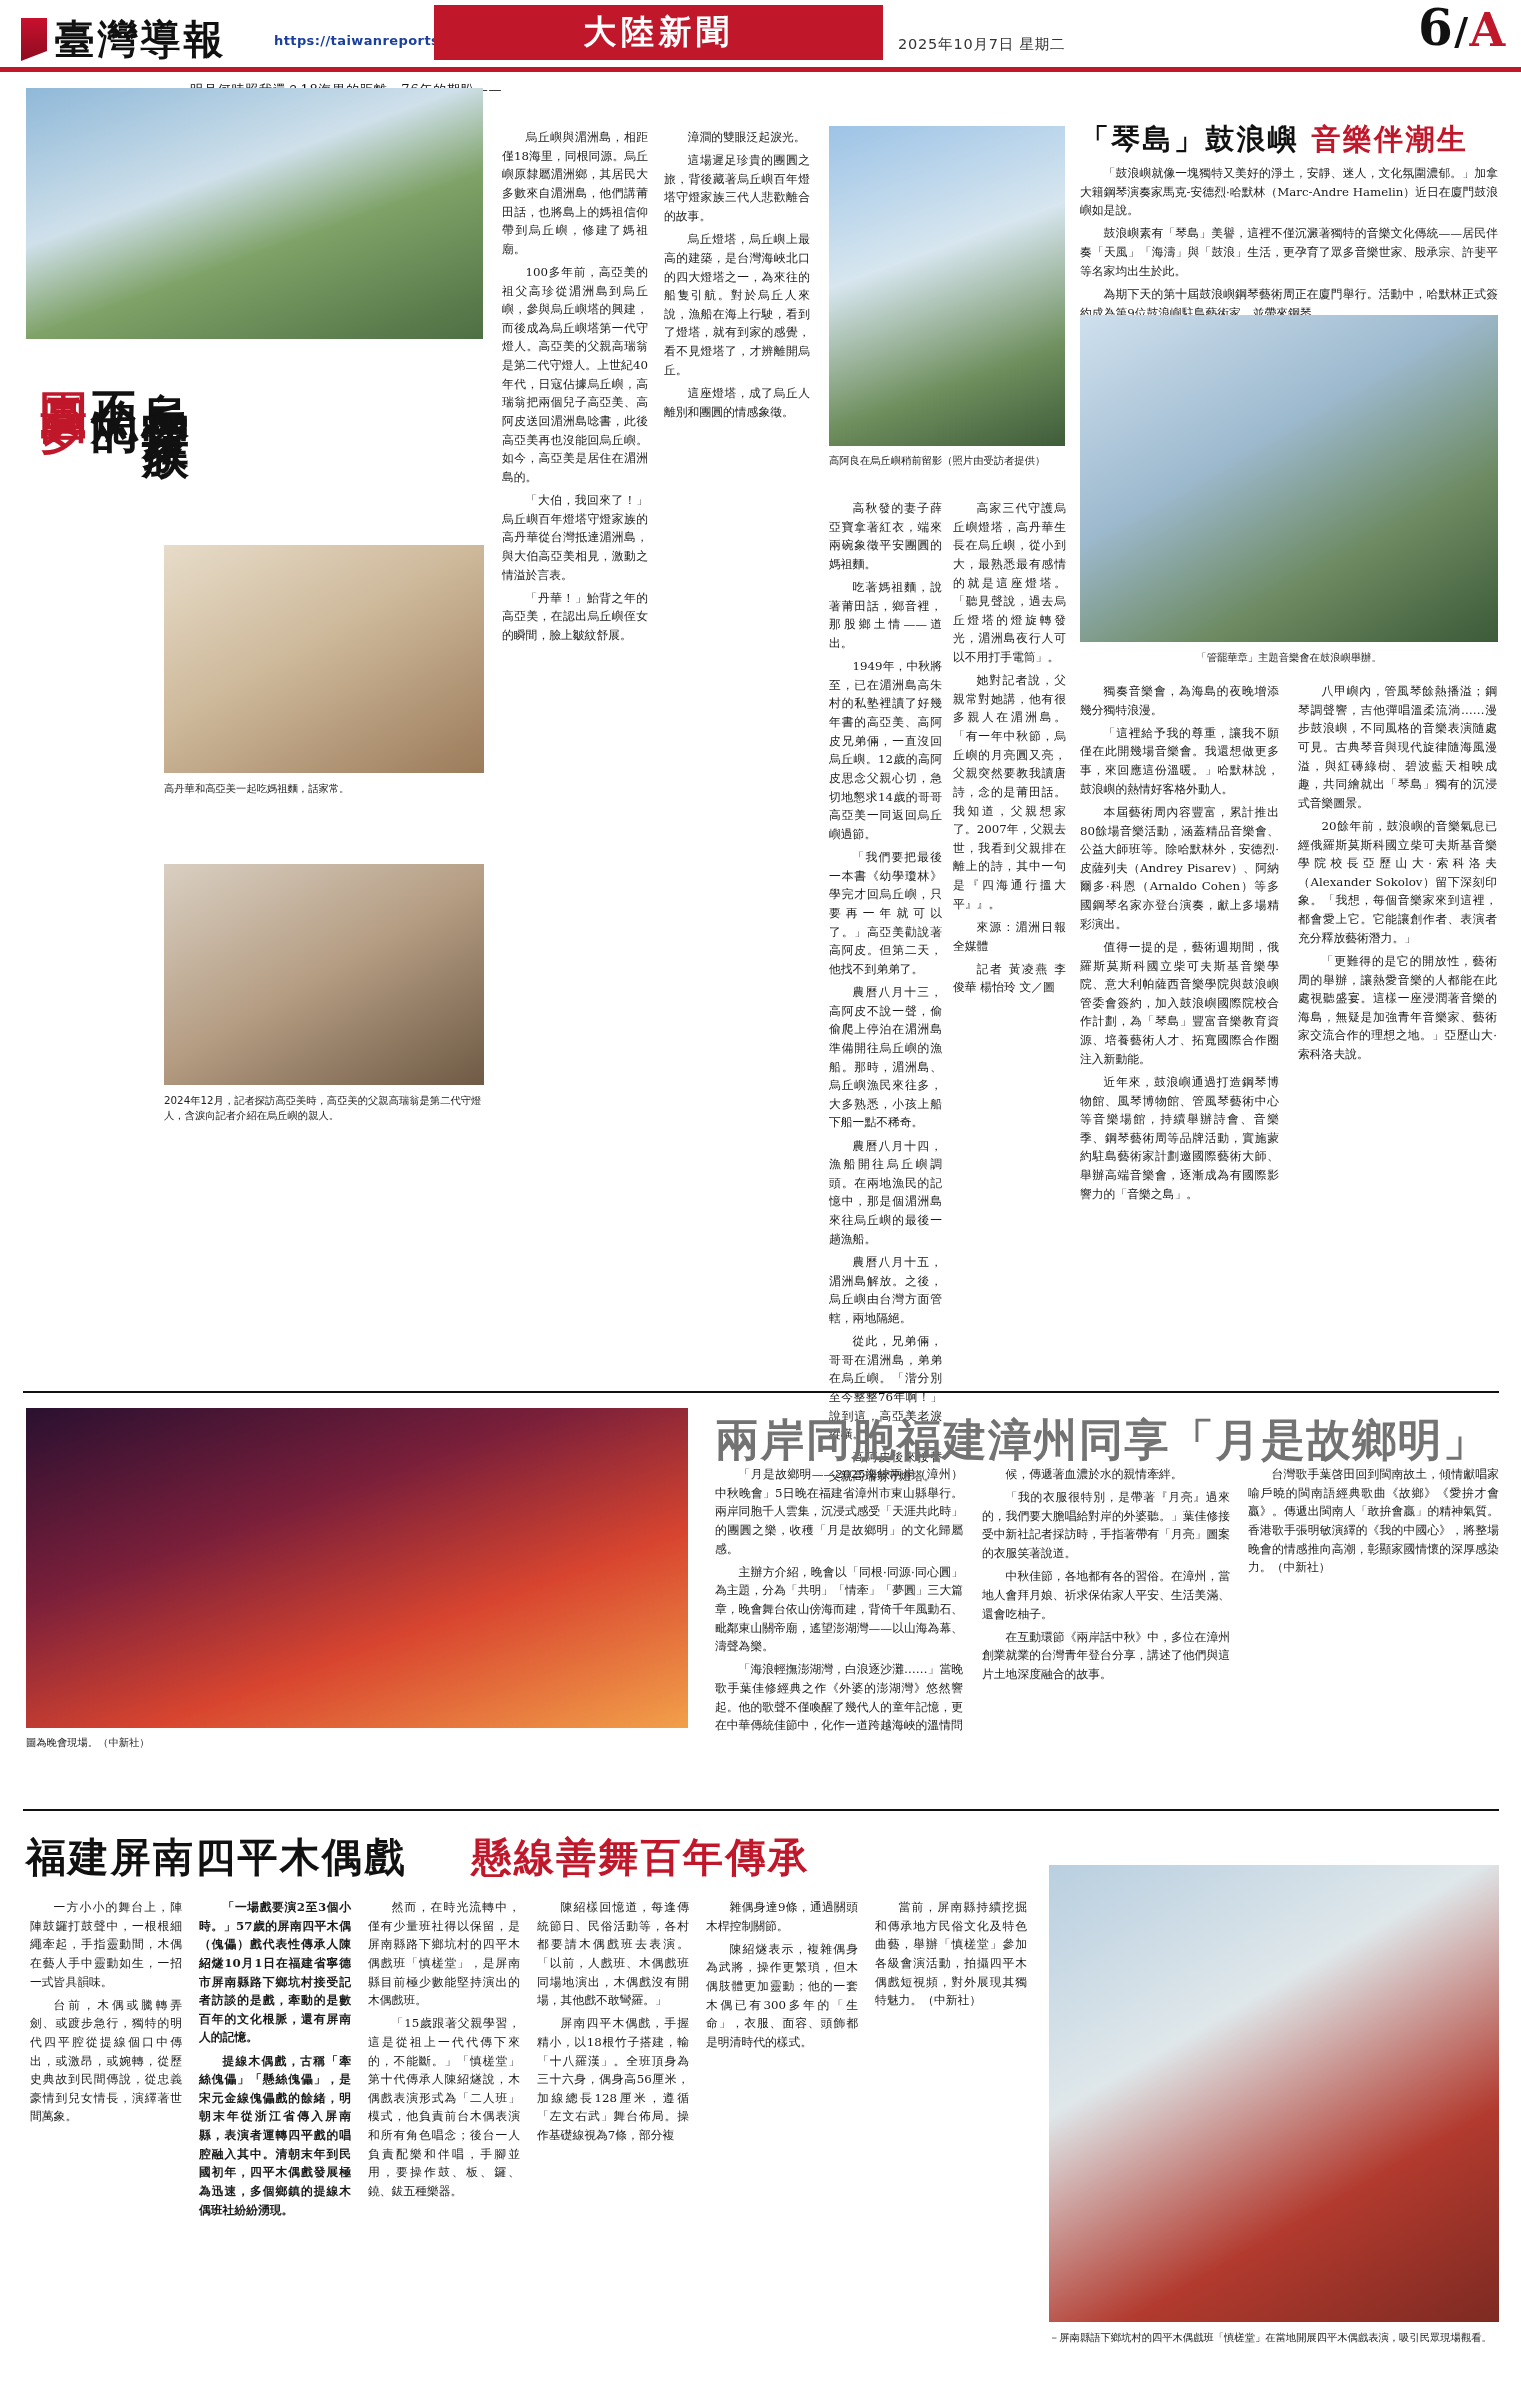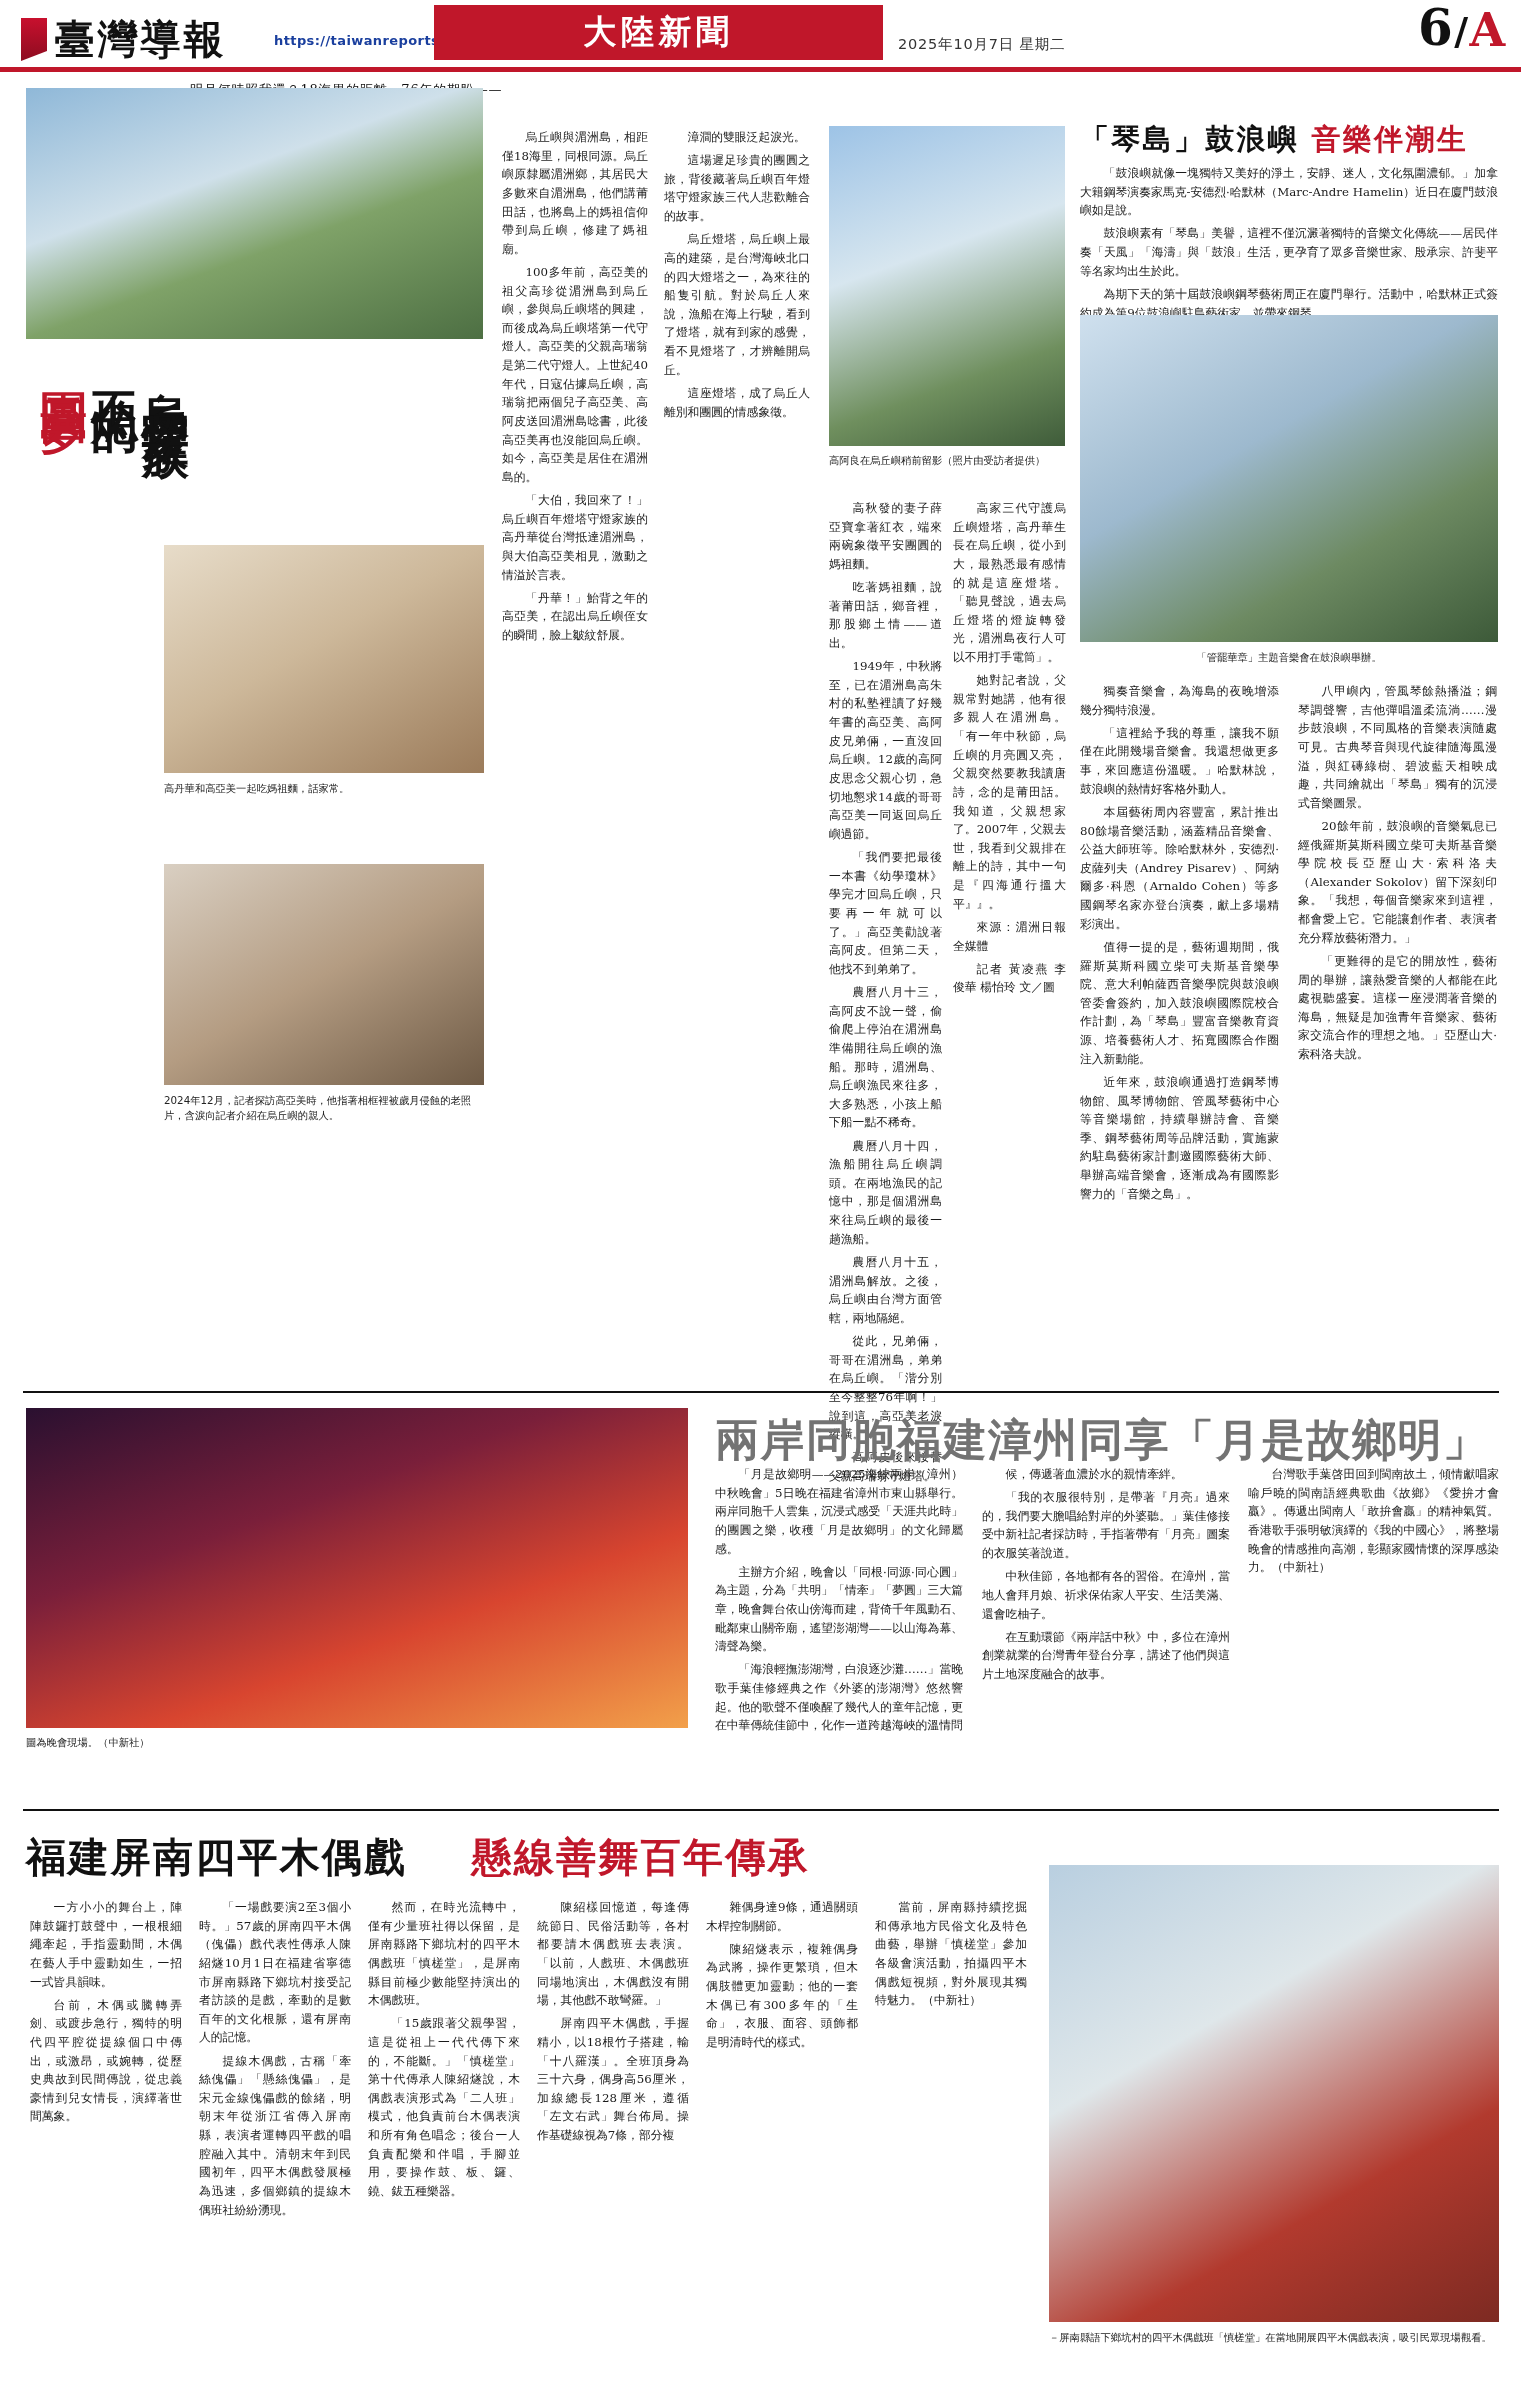--- a/index.html
+++ b/index.html
@@ -87,21 +87,21 @@
   .b2-c1 { position:absolute; left:715px; top:65px; width:248px; height:289px; }
   .b2-c2 { position:absolute; left:982px; top:65px; width:248px; height:289px; }
   .b2-c3 { position:absolute; left:1248px; top:65px; width:251px; height:289px; }
 
   
   .secC { position:absolute; left:0; top:1819px; width:1522px; height:578px; }
   .c-head { position:absolute; left:26px; top:10.7px; width:974px; font-family:"DejaVu Serif", serif;
             font-size:40px; font-weight:bold; letter-spacing:2.3px; color:#111; }
   .c-head .accent { color:#c0172a; }
   .c-c1 { position:absolute; left:30px; top:79px; width:152px; height:472px; }
-  .c-c2 { position:absolute; left:199px; top:79px; width:152px; height:472px; }
+  .c-c2 { position:absolute; left:199px; top:79px; width:152px; height:472px;font-weight:bold; }
   .c-c3 { position:absolute; left:368px; top:79px; width:152px; height:472px; }
   .c-c4 { position:absolute; left:537px; top:79px; width:152px; height:472px; }
   .c-c5 { position:absolute; left:706px; top:79px; width:152px; height:472px; }
   .c-c6 { position:absolute; left:875px; top:79px; width:152px; height:472px; }
   .c-photo { position:absolute; left:1049px; top:46px; width:450px; height:457px; }
   .c-cap { position:absolute; left:1049px; top:511px; width:450px; }
 </style>
 </head>
 <body>
 
@@ -134,21 +134,21 @@
         <div class="t-line">烏丘守燈家族</div>
         <div class="t-line">不熄的</div>
         <div class="t-line t-red">團圓夢</div>
       </div>
     </div>
 
     <div class="photo ph2 a-photo2"></div>
     <div class="caption a-cap2">高丹華和高亞美一起吃媽祖麵，話家常。</div>
 
     <div class="photo ph3 a-photo3"></div>
-    <div class="caption a-cap3">2024年12月，記者探訪高亞美時，他指著相框裡被歲月侵蝕的老照片，含淚向記者介紹在烏丘嶼的親人。</div>
+    <div class="caption a-cap3">2024年12月，記者探訪高亞美時，高亞美的父親高瑞翁是第二代守燈人，含淚向記者介紹在烏丘嶼的親人。</div>
 
     <div class="col-text a-c1">
       <p>烏丘嶼與湄洲島，相距僅18海里，同根同源。烏丘嶼原隸屬湄洲鄉，其居民大多數來自湄洲島，他們講莆田話，也將島上的媽祖信仰帶到烏丘嶼，修建了媽祖廟。</p>
       <p>100多年前，高亞美的祖父高珍從湄洲島到烏丘嶼，參與烏丘嶼塔的興建，而後成為烏丘嶼塔第一代守燈人。高亞美的父親高瑞翁是第二代守燈人。上世紀40年代，日寇佔據烏丘嶼，高瑞翁把兩個兒子高亞美、高阿皮送回湄洲島唸書，此後高亞美再也沒能回烏丘嶼。如今，高亞美是居住在湄洲島的。</p>
       <p>「大伯，我回來了！」烏丘嶼百年燈塔守燈家族的高丹華從台灣抵達湄洲島，與大伯高亞美相見，激動之情溢於言表。</p>
       <p>「丹華！」鮐背之年的高亞美，在認出烏丘嶼侄女的瞬間，臉上皺紋舒展。</p>
     </div>
 
     <div class="col-text a-c2">
       <p>漳澗的雙眼泛起淚光。</p>

